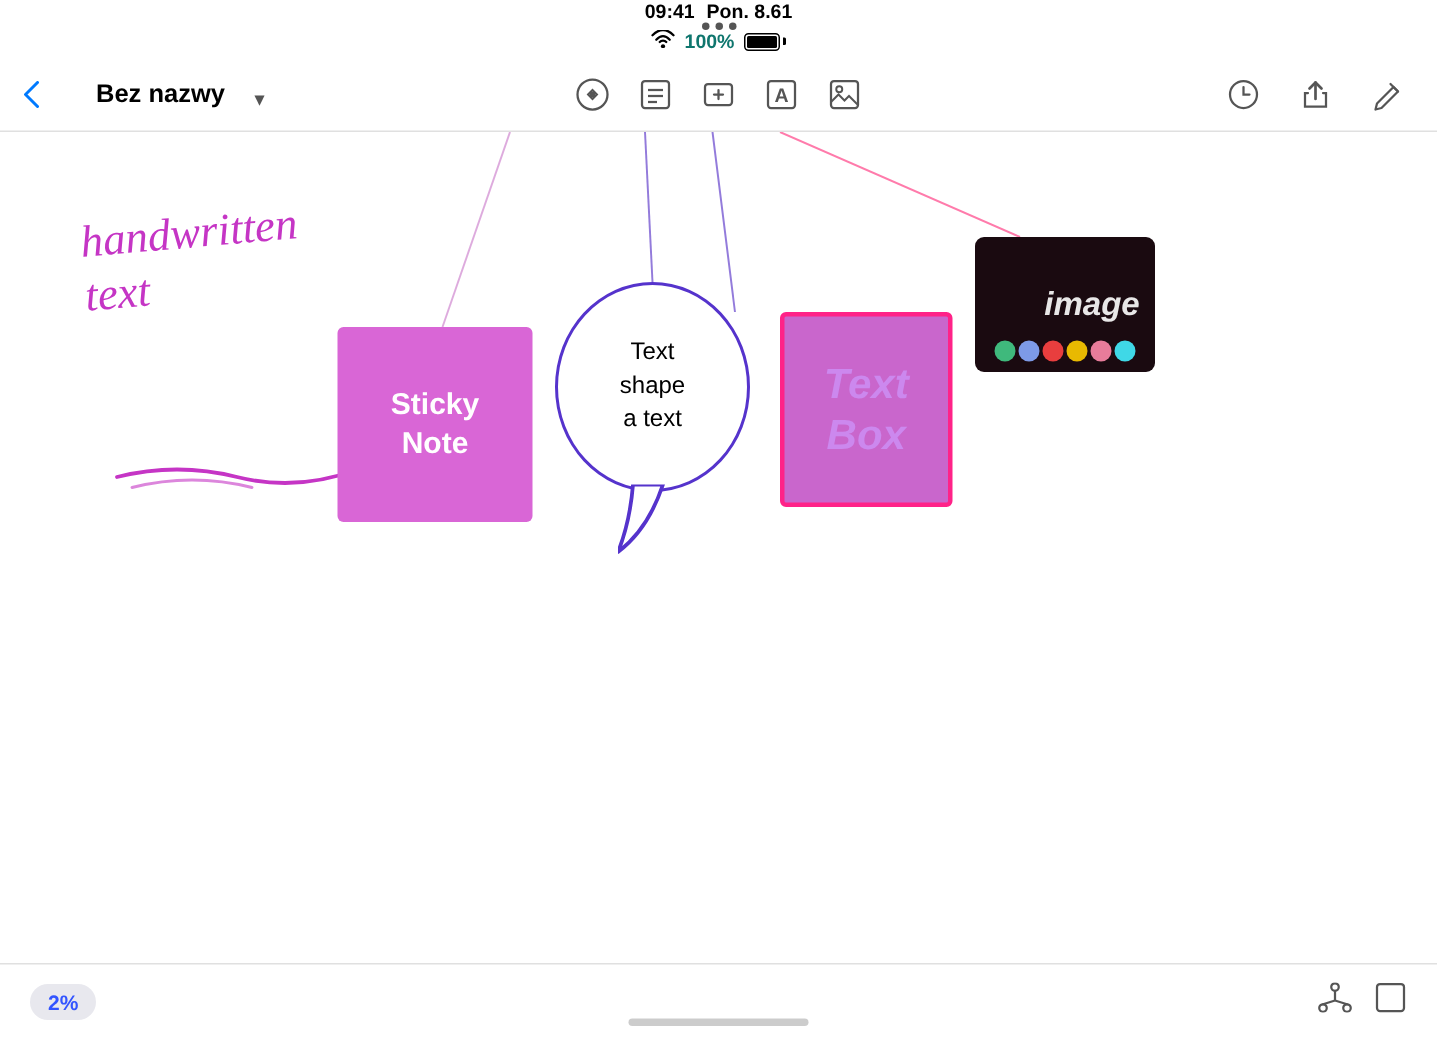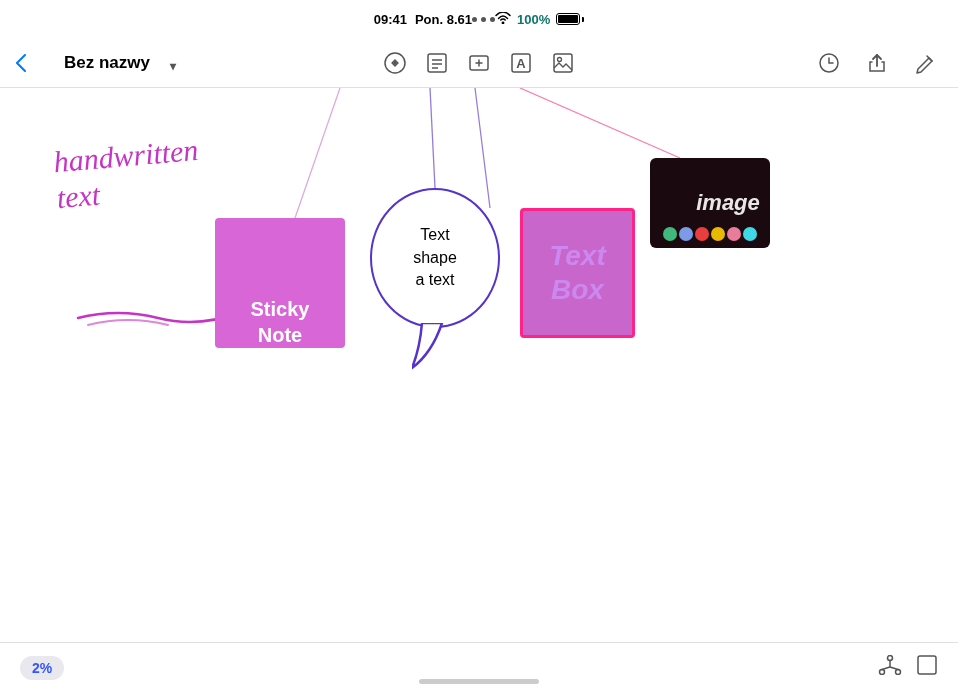--- a/index.html
+++ b/index.html
@@ -14,25 +14,26 @@
       border-radius: 28px;
     }
 
     
     .status-bar {
       position: absolute;
       top: 0; left: 0; right: 0;
       height: 38px;
       display: flex;
       align-items: center;
-      justify-content: center;
+      justify-content: flex-start;
       padding: 0 20px;
       font-size: 13px;
       font-weight: 600;
       z-index: 100;
+      flex-direction: column;
     }
     .status-left {
       display: flex;
       align-items: center;
       gap: 8px;
       font-size: 13px;
       font-weight: 600;
       color: #000;
     }
     .status-center {
@@ -173,27 +174,27 @@
       font-style: italic;
       transform: rotate(-5deg);
       pointer-events: none;
       line-height: 1.2;
     }
 
     
     .sticky-note {
       position: absolute;
       top: 130px;
-      left: 215px;
+      left: 225px;
       width: 130px;
       height: 130px;
       background: #d966d6;
       border-radius: 4px;
       display: flex;
-      align-items: flex-end;
+      align-items: center;
       justify-content: center;
       cursor: pointer;
     }
     .sticky-note-text {
       color: #fff;
       font-size: 20px;
       font-weight: 600;
       text-align: center;
       line-height: 1.3;
     }

